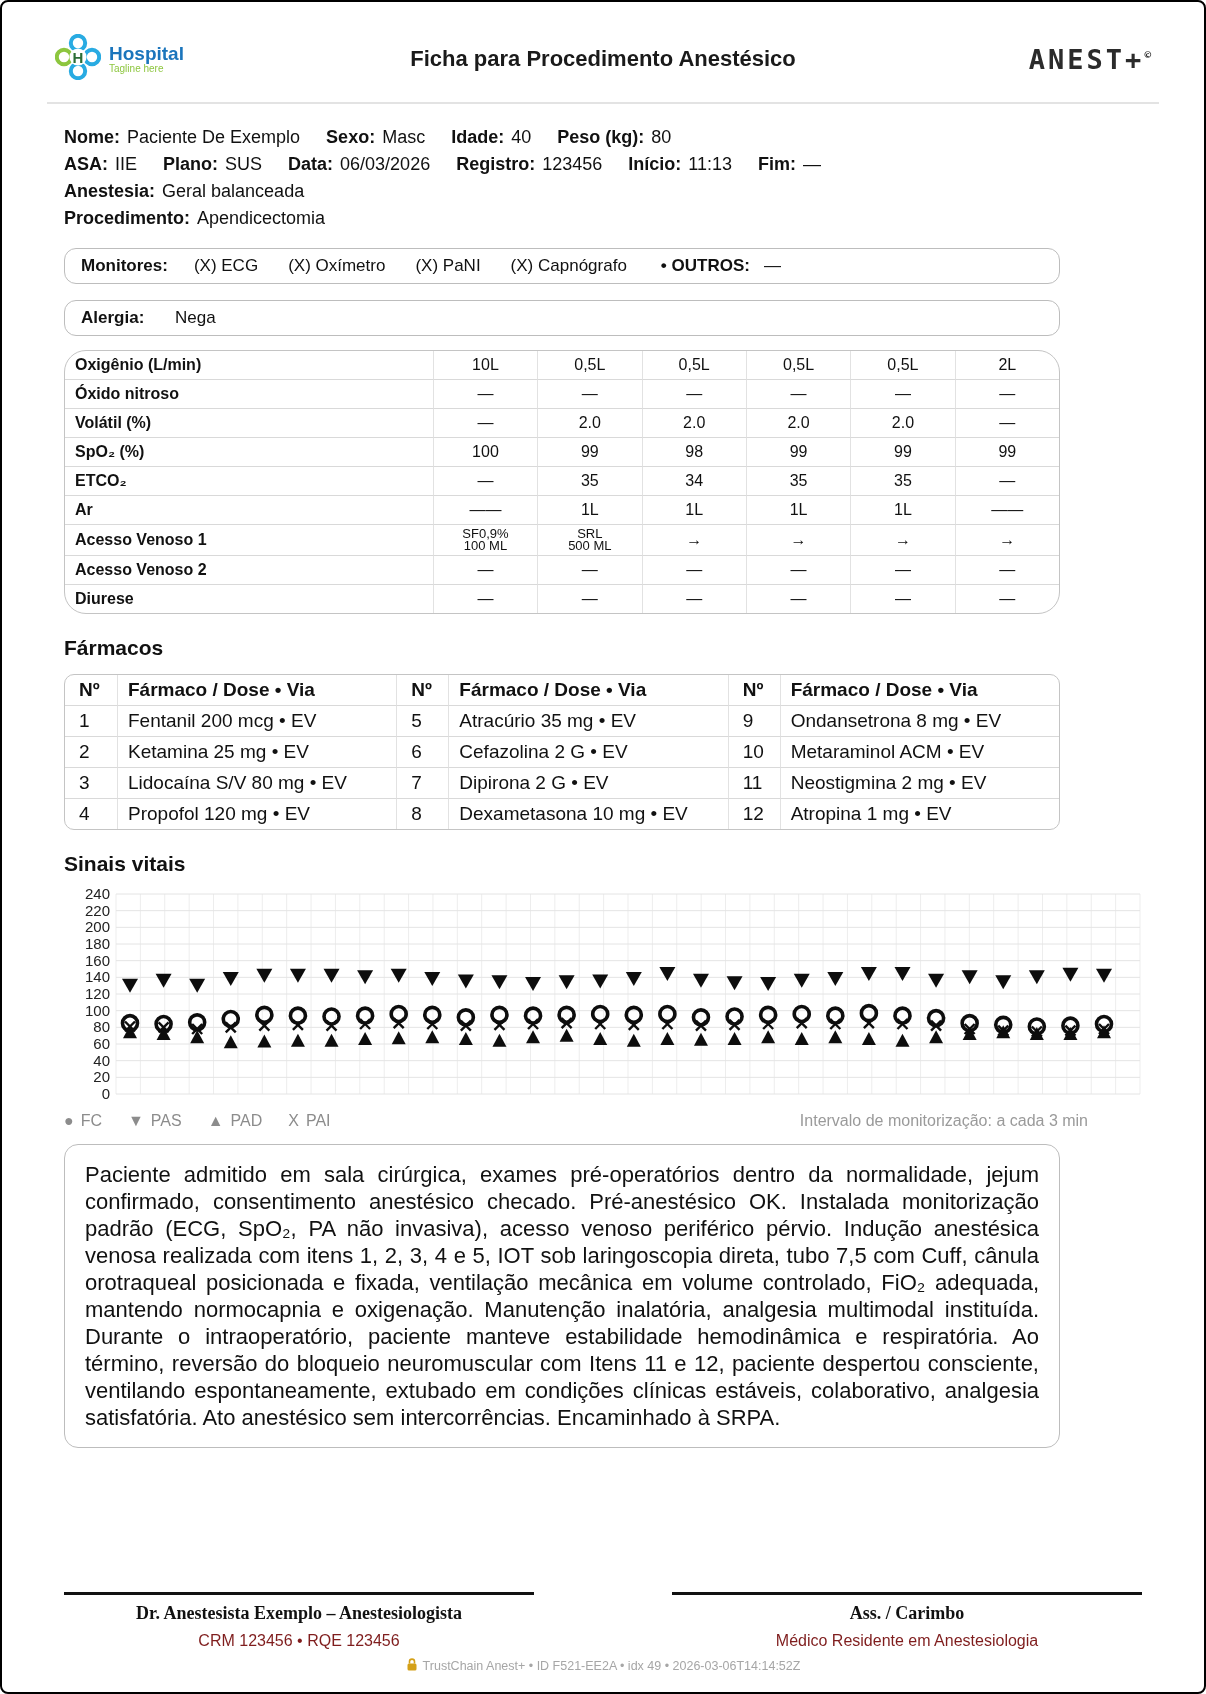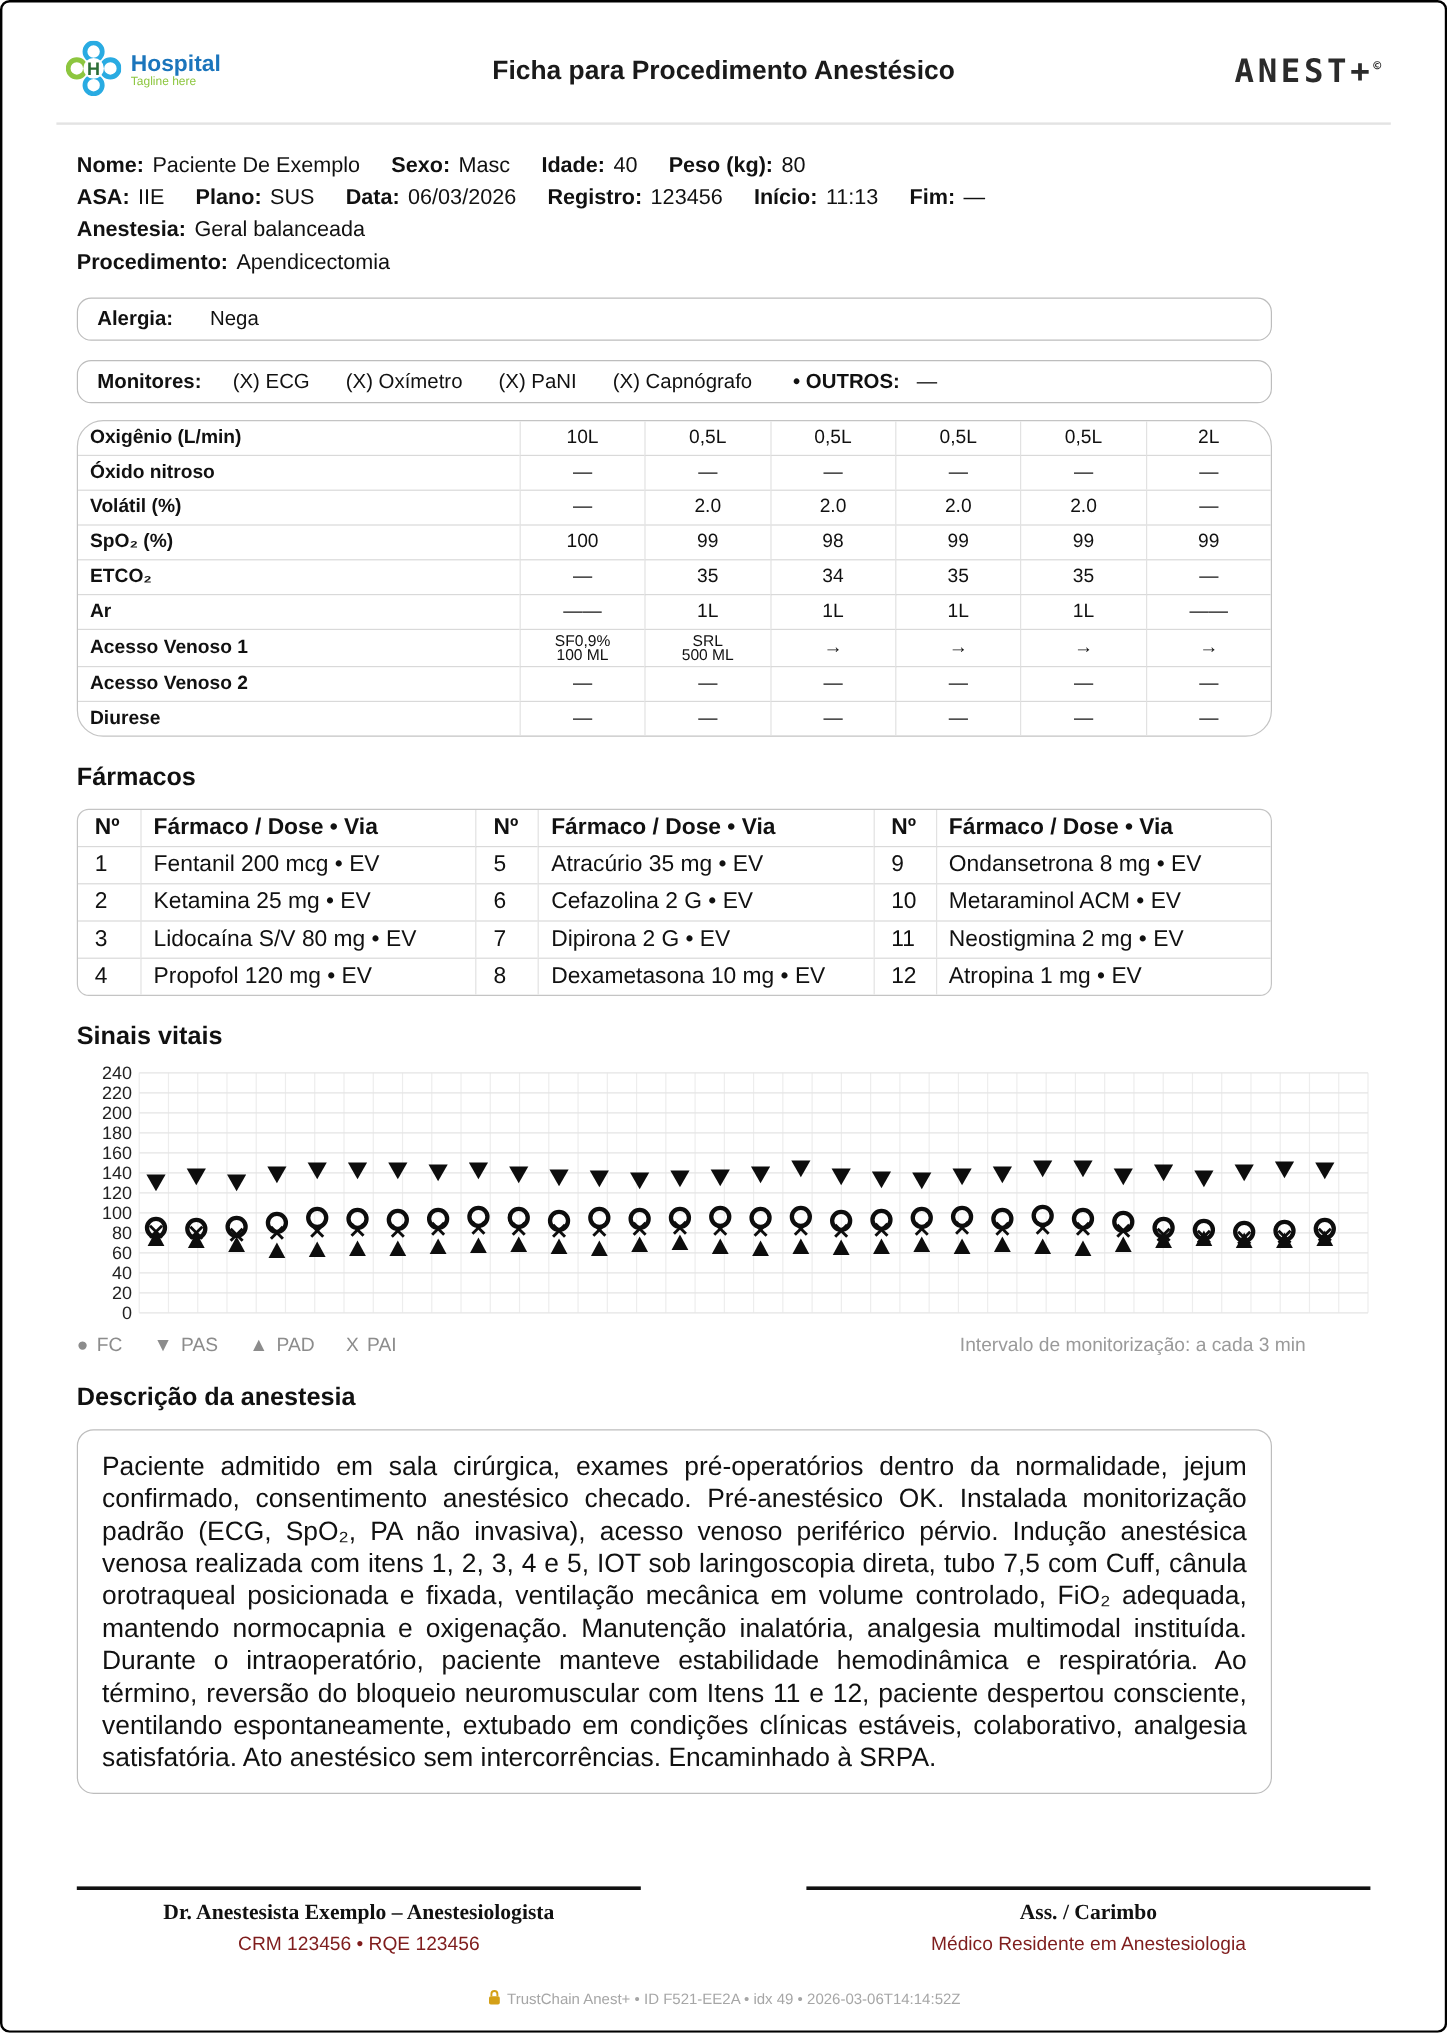--- a/index.html
+++ b/index.html
@@ -79,21 +79,21 @@
   }
   .desc-box p{margin:0;font-size:22px;line-height:27px;text-align:justify;}
   
   .footer{margin-top:auto;}
   .sig-row{display:flex;justify-content:space-between;margin:0 17px;}
   .sig-col{width:470px;text-align:center;}
   .sig-line{border-top:3px solid #111;margin-bottom:8px;}
   .sig-name{font-weight:700;font-size:18px;font-family:Liberation Serif, serif;}
   .sig-sub{font-size:16px;margin-top:8px;color:#7f1d1d;}
   .trust-line{
-    text-align:center;color:#a6a6a6;font-size:12.5px;margin-top:28px;
+    text-align:center;color:#a6a6a6;font-size:12.5px;margin-top:8px;
     display:flex;align-items:center;justify-content:center;gap:5px;
   }
 </style>
 </head>
 <body>
 
 <div class="page">
 
   <div class="hdr">
     <div class="logo-wrap">
@@ -117,26 +117,26 @@
   </div>
   <hr class="divider">
 
   <div class="patient" id="patient-lines">
       <div class="patient-line"><span class="pair"><span class="lab">Nome:</span><span class="val">Paciente De Exemplo</span></span><span class="pair"><span class="lab">Sexo:</span><span class="val">Masc</span></span><span class="pair"><span class="lab">Idade:</span><span class="val">40</span></span><span class="pair"><span class="lab">Peso (kg):</span><span class="val">80</span></span></div>
       <div class="patient-line"><span class="pair"><span class="lab">ASA:</span><span class="val">IIE</span></span><span class="pair"><span class="lab">Plano:</span><span class="val">SUS</span></span><span class="pair"><span class="lab">Data:</span><span class="val">06/03/2026</span></span><span class="pair"><span class="lab">Registro:</span><span class="val">123456</span></span><span class="pair"><span class="lab">Início:</span><span class="val">11:13</span></span><span class="pair"><span class="lab">Fim:</span><span class="val">—</span></span></div>
       <div class="patient-line"><span class="pair"><span class="lab">Anestesia:</span><span class="val">Geral balanceada</span></span></div>
       <div class="patient-line"><span class="pair"><span class="lab">Procedimento:</span><span class="val">Apendicectomia</span></span></div>
     </div>
 
+  <div class="rbox" id="monitors-box"><span class="blab">Monitores:</span><span class="monitor-item">(X) ECG</span><span class="monitor-item">(X) Oxímetro</span><span class="monitor-item">(X) PaNI</span><span class="monitor-item">(X) Capnógrafo</span><span class="outros-lab">• OUTROS:</span><span>—</span></div>
+
   <div class="rbox">
     <span class="blab">Alergia:</span>
     <span>Nega</span>
   </div>
-
-  <div class="rbox" id="monitors-box"><span class="blab">Monitores:</span><span class="monitor-item">(X) ECG</span><span class="monitor-item">(X) Oxímetro</span><span class="monitor-item">(X) PaNI</span><span class="monitor-item">(X) Capnógrafo</span><span class="outros-lab">• OUTROS:</span><span>—</span></div>
 
   <div class="vtable" id="vitals-table">
       <div class="cell rowlab toprow">Oxigênio (L/min)</div>
       <div class="cell toprow">10L</div>
       <div class="cell toprow">0,5L</div>
       <div class="cell toprow">0,5L</div>
       <div class="cell toprow">0,5L</div>
       <div class="cell toprow">0,5L</div>
       <div class="cell toprow">2L</div>
       <div class="cell rowlab">Óxido nitroso</div>
@@ -473,21 +473,20 @@
         <span>PAD</span>
       </span>
       <span class="legend-item">
         <span>X</span>
         <span>PAI</span>
       </span>
       <span class="legend-spacer"></span>
       <span class="interval-note">Intervalo de monitorização: a cada 3 min</span>
     </div>
 
-  <div class="sec-title">Descrição da anestesia</div>
   <div class="desc-box">
     <p>Paciente admitido em sala cirúrgica, exames pré-operatórios dentro da normalidade, jejum confirmado, consentimento anestésico checado. Pré-anestésico OK. Instalada monitorização padrão (ECG, SpO₂, PA não invasiva), acesso venoso periférico pérvio. Indução anestésica venosa realizada com itens 1, 2, 3, 4 e 5, IOT sob laringoscopia direta, tubo 7,5 com Cuff, cânula orotraqueal posicionada e fixada, ventilação mecânica em volume controlado, FiO₂ adequada, mantendo normocapnia e oxigenação. Manutenção inalatória, analgesia multimodal instituída. Durante o intraoperatório, paciente manteve estabilidade hemodinâmica e respiratória. Ao término, reversão do bloqueio neuromuscular com Itens 11 e 12, paciente despertou consciente, ventilando espontaneamente, extubado em condições clínicas estáveis, colaborativo, analgesia satisfatória. Ato anestésico sem intercorrências. Encaminhado à SRPA.</p>
   </div>
 
   <div class="footer">
     <div class="sig-row">
       <div class="sig-col">
         <div class="sig-line"></div>
         <div class="sig-name">Dr. Anestesista Exemplo – Anestesiologista</div>
         <div class="sig-sub">CRM 123456   •   RQE 123456</div>

